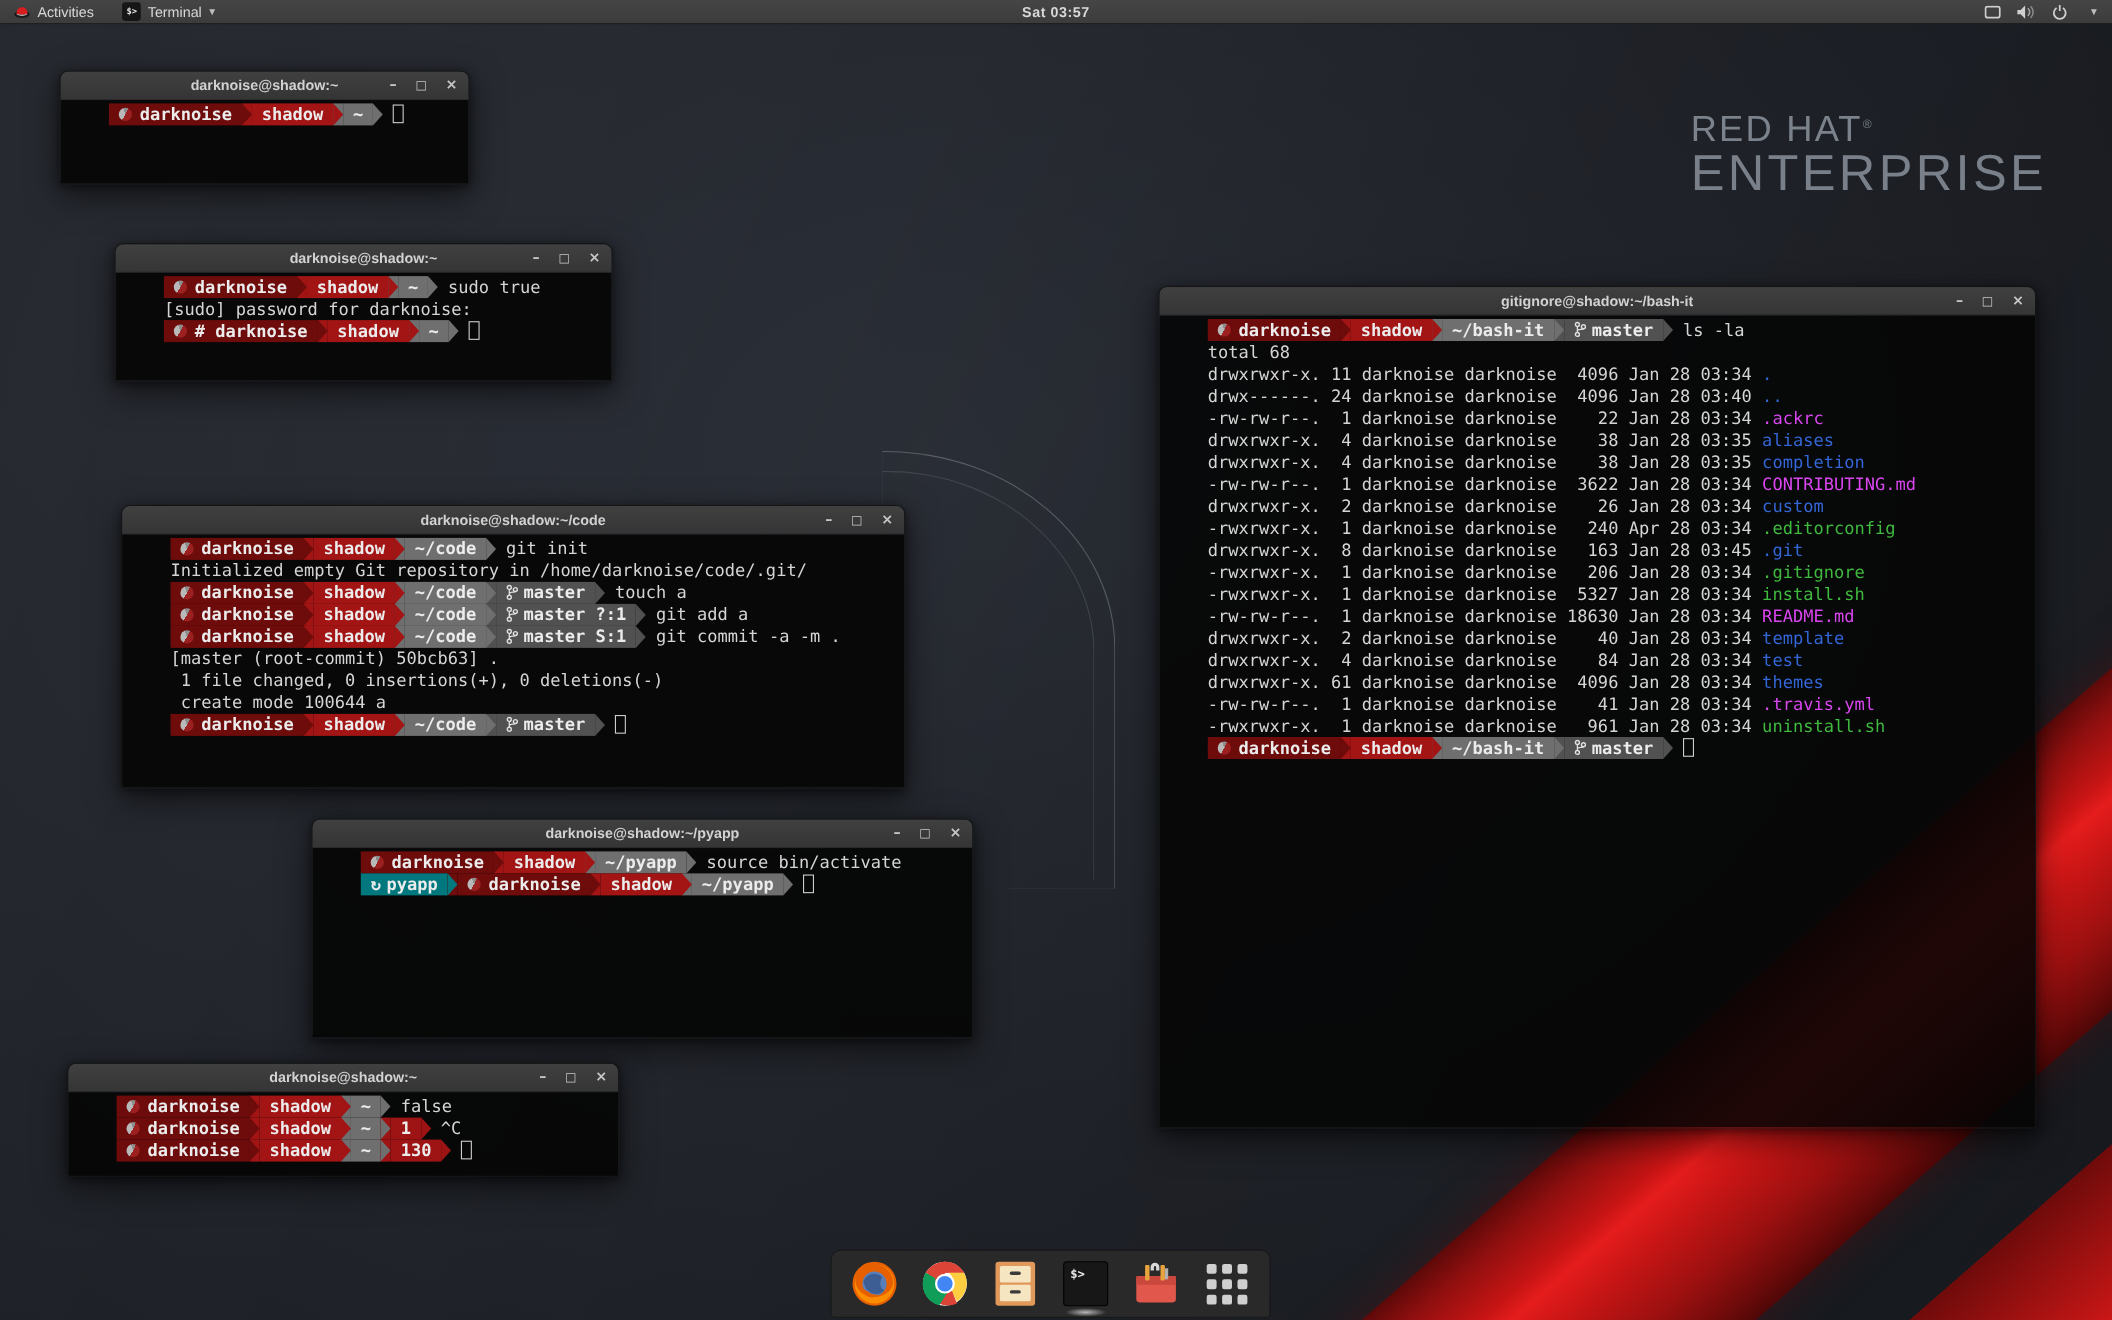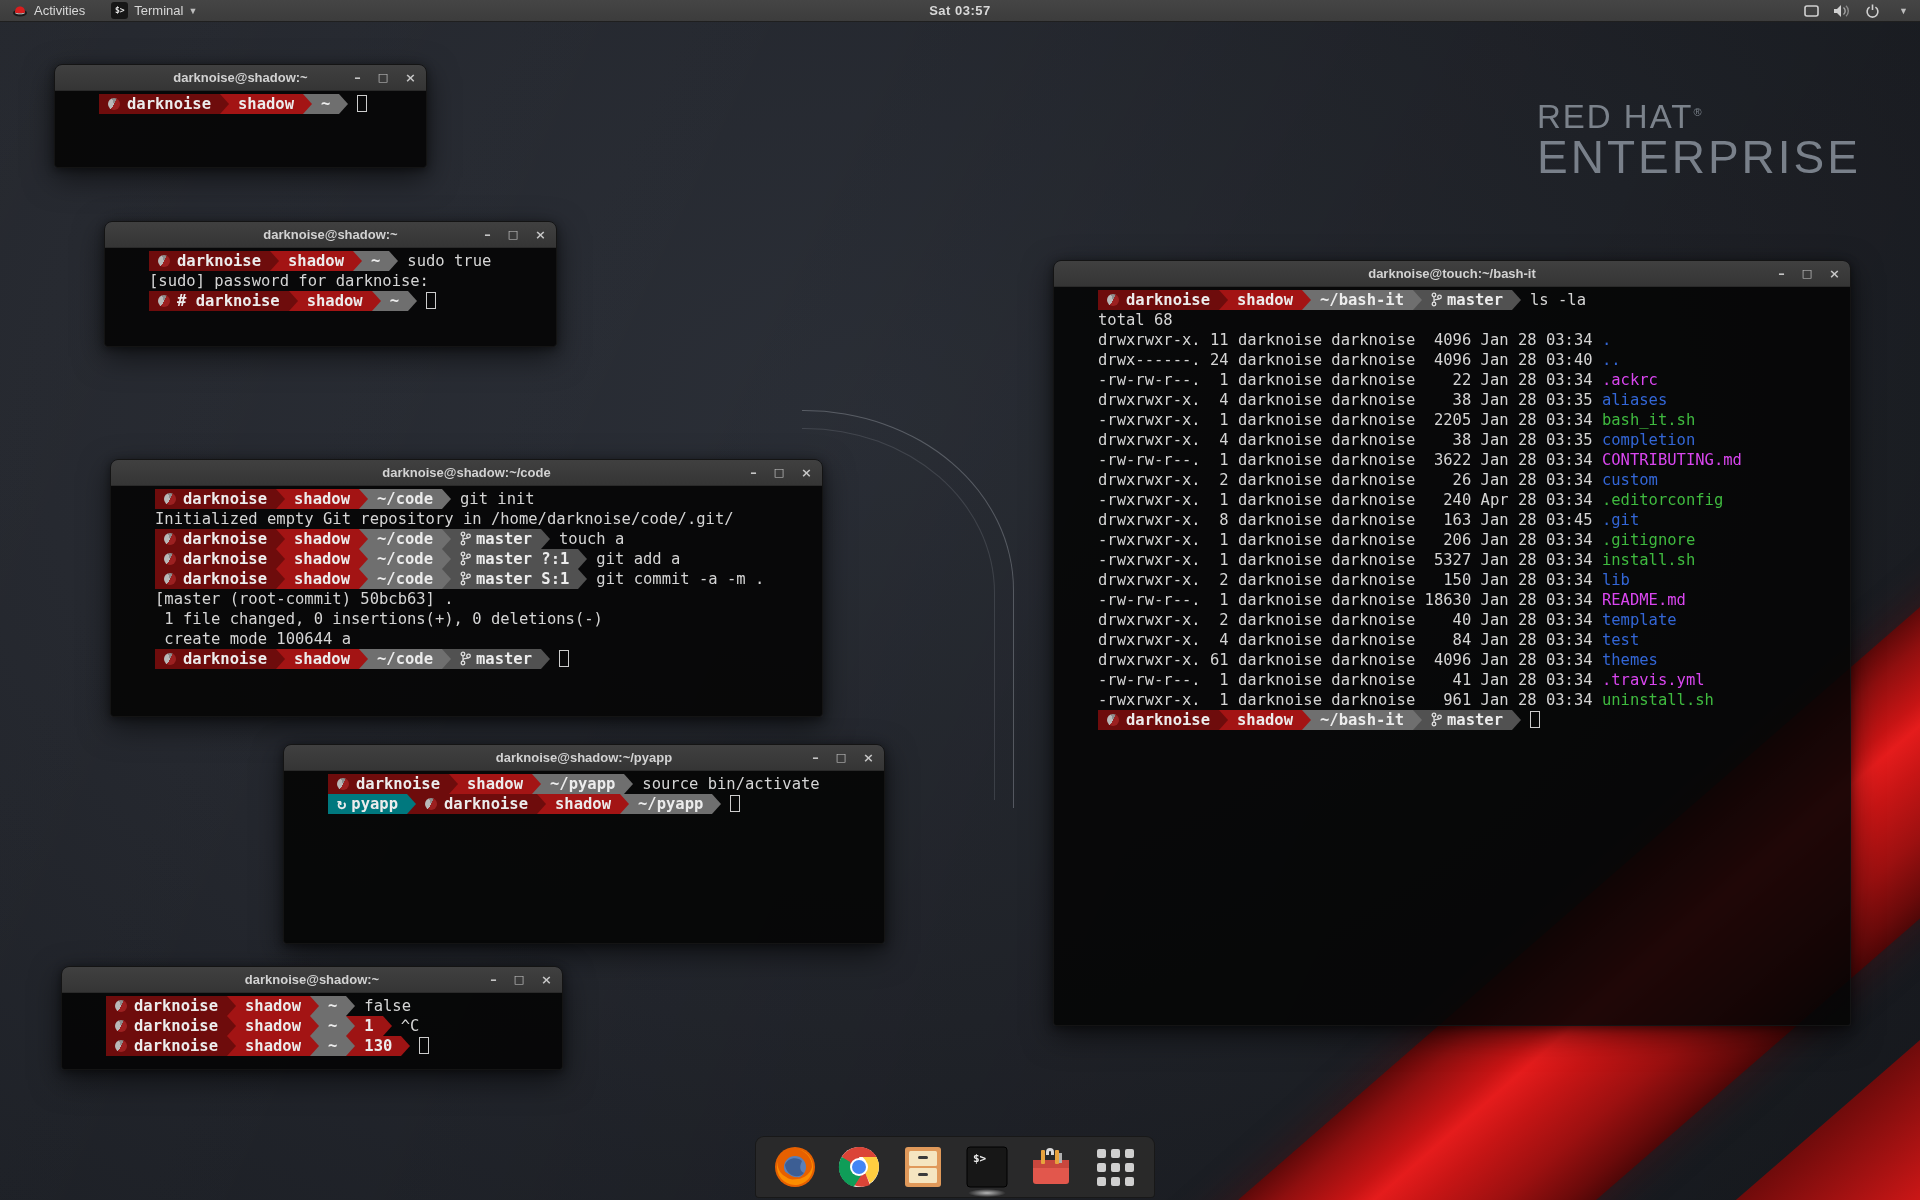--- a/index.html
+++ b/index.html
@@ -219,48 +219,46 @@
         </span>
       </div>
       <div class="term">
         <div class="line"><span class="seg" style="background: rgb(110, 12, 12);"><span class="picon"></span>darknoise</span><span class="sep" style="border-left-color: rgb(110, 12, 12); border-top-color: rgb(163, 20, 20); border-bottom-color: rgb(163, 20, 20);"></span><span class="seg" style="background: rgb(163, 20, 20);">shadow</span><span class="sep" style="border-left-color: rgb(163, 20, 20); border-top-color: rgb(111, 111, 111); border-bottom-color: rgb(111, 111, 111);"></span><span class="seg" style="background: rgb(111, 111, 111);">~</span><span class="sep" style="border-left-color: rgb(111, 111, 111);"></span><span class="cmd">false</span></div>
         <div class="line"><span class="seg" style="background: rgb(110, 12, 12);"><span class="picon"></span>darknoise</span><span class="sep" style="border-left-color: rgb(110, 12, 12); border-top-color: rgb(163, 20, 20); border-bottom-color: rgb(163, 20, 20);"></span><span class="seg" style="background: rgb(163, 20, 20);">shadow</span><span class="sep" style="border-left-color: rgb(163, 20, 20); border-top-color: rgb(111, 111, 111); border-bottom-color: rgb(111, 111, 111);"></span><span class="seg" style="background: rgb(111, 111, 111);">~</span><span class="sep" style="border-left-color: rgb(111, 111, 111); border-top-color: rgb(158, 20, 20); border-bottom-color: rgb(158, 20, 20);"></span><span class="seg" style="background: rgb(158, 20, 20);">1</span><span class="sep" style="border-left-color: rgb(158, 20, 20);"></span><span class="cmd">^C</span></div>
         <div class="line"><span class="seg" style="background: rgb(110, 12, 12);"><span class="picon"></span>darknoise</span><span class="sep" style="border-left-color: rgb(110, 12, 12); border-top-color: rgb(163, 20, 20); border-bottom-color: rgb(163, 20, 20);"></span><span class="seg" style="background: rgb(163, 20, 20);">shadow</span><span class="sep" style="border-left-color: rgb(163, 20, 20); border-top-color: rgb(111, 111, 111); border-bottom-color: rgb(111, 111, 111);"></span><span class="seg" style="background: rgb(111, 111, 111);">~</span><span class="sep" style="border-left-color: rgb(111, 111, 111); border-top-color: rgb(158, 20, 20); border-bottom-color: rgb(158, 20, 20);"></span><span class="seg" style="background: rgb(158, 20, 20);">130</span><span class="sep" style="border-left-color: rgb(158, 20, 20);"></span><span class="cursor"></span></div>
       </div>
     </div>
     <div class="t-window" style="left: 1053px; top: 260px; width: 798px; height: 766px;">
       <div class="titlebar">
-        <span>darknoise@touch:~/bash-it</span>
+        <span>gitignore@shadow:~/bash-it</span>
         <span class="controls">
           <span class="wbtn">–</span>
           <span class="wbtn max">□</span>
           <span class="wbtn">×</span>
         </span>
       </div>
       <div class="term" style="background: rgba(5, 5, 5, 0.88);">
         <div class="line"><span class="seg" style="background: rgb(110, 12, 12);"><span class="picon"></span>darknoise</span><span class="sep" style="border-left-color: rgb(110, 12, 12); border-top-color: rgb(163, 20, 20); border-bottom-color: rgb(163, 20, 20);"></span><span class="seg" style="background: rgb(163, 20, 20);">shadow</span><span class="sep" style="border-left-color: rgb(163, 20, 20); border-top-color: rgb(111, 111, 111); border-bottom-color: rgb(111, 111, 111);"></span><span class="seg" style="background: rgb(111, 111, 111);">~/bash-it</span><span class="sep" style="border-left-color: rgb(111, 111, 111); border-top-color: rgb(81, 81, 81); border-bottom-color: rgb(81, 81, 81);"></span><span class="seg" style="background: rgb(81, 81, 81);"><svg class="gicon" width="11" height="15" viewBox="0 0 11 15">
               <circle cx="3" cy="3" r="1.8" fill="none" stroke="#e0e0e0" stroke-width="1.3"></circle>
               <circle cx="3" cy="12" r="1.8" fill="none" stroke="#e0e0e0" stroke-width="1.3"></circle>
               <circle cx="8.5" cy="5" r="1.8" fill="none" stroke="#e0e0e0" stroke-width="1.3"></circle>
               <path d="M3 4.8 v5.4 M3 9 c0 -2.5 5.5 -1 5.5 -2.2" fill="none" stroke="#e0e0e0" stroke-width="1.2"></path>
             </svg>master</span><span class="sep" style="border-left-color: rgb(81, 81, 81);"></span><span class="cmd">ls -la</span></div>
         <div class="line">total 68</div>
         <div class="line"><span>drwxrwxr-x. 11 darknoise darknoise  4096 Jan 28 03:34 </span><span class="fname-blue">.</span></div>
         <div class="line"><span>drwx------. 24 darknoise darknoise  4096 Jan 28 03:40 </span><span class="fname-blue">..</span></div>
         <div class="line"><span>-rw-rw-r--.  1 darknoise darknoise    22 Jan 28 03:34 </span><span class="fname-white">.ackrc</span></div>
         <div class="line"><span>drwxrwxr-x.  4 darknoise darknoise    38 Jan 28 03:35 </span><span class="fname-blue">aliases</span></div>
-        <div class="line"><span>-rwxrwxr-x.  1 darknoise darknoise  2205 Jan 28 03:34 </span><span class="fname-green">bash_it.sh</span></div>
         <div class="line"><span>drwxrwxr-x.  4 darknoise darknoise    38 Jan 28 03:35 </span><span class="fname-blue">completion</span></div>
         <div class="line"><span>-rw-rw-r--.  1 darknoise darknoise  3622 Jan 28 03:34 </span><span class="fname-white">CONTRIBUTING.md</span></div>
         <div class="line"><span>drwxrwxr-x.  2 darknoise darknoise    26 Jan 28 03:34 </span><span class="fname-blue">custom</span></div>
         <div class="line"><span>-rwxrwxr-x.  1 darknoise darknoise   240 Apr 28 03:34 </span><span class="fname-green">.editorconfig</span></div>
         <div class="line"><span>drwxrwxr-x.  8 darknoise darknoise   163 Jan 28 03:45 </span><span class="fname-blue">.git</span></div>
         <div class="line"><span>-rwxrwxr-x.  1 darknoise darknoise   206 Jan 28 03:34 </span><span class="fname-green">.gitignore</span></div>
         <div class="line"><span>-rwxrwxr-x.  1 darknoise darknoise  5327 Jan 28 03:34 </span><span class="fname-green">install.sh</span></div>
-        <div class="line"><span>drwxrwxr-x.  2 darknoise darknoise   150 Jan 28 03:34 </span><span class="fname-blue">lib</span></div>
         <div class="line"><span>-rw-rw-r--.  1 darknoise darknoise 18630 Jan 28 03:34 </span><span class="fname-white">README.md</span></div>
         <div class="line"><span>drwxrwxr-x.  2 darknoise darknoise    40 Jan 28 03:34 </span><span class="fname-blue">template</span></div>
         <div class="line"><span>drwxrwxr-x.  4 darknoise darknoise    84 Jan 28 03:34 </span><span class="fname-blue">test</span></div>
         <div class="line"><span>drwxrwxr-x. 61 darknoise darknoise  4096 Jan 28 03:34 </span><span class="fname-blue">themes</span></div>
         <div class="line"><span>-rw-rw-r--.  1 darknoise darknoise    41 Jan 28 03:34 </span><span class="fname-white">.travis.yml</span></div>
         <div class="line"><span>-rwxrwxr-x.  1 darknoise darknoise   961 Jan 28 03:34 </span><span class="fname-green">uninstall.sh</span></div>
         <div class="line"><span class="seg" style="background: rgb(110, 12, 12);"><span class="picon"></span>darknoise</span><span class="sep" style="border-left-color: rgb(110, 12, 12); border-top-color: rgb(163, 20, 20); border-bottom-color: rgb(163, 20, 20);"></span><span class="seg" style="background: rgb(163, 20, 20);">shadow</span><span class="sep" style="border-left-color: rgb(163, 20, 20); border-top-color: rgb(111, 111, 111); border-bottom-color: rgb(111, 111, 111);"></span><span class="seg" style="background: rgb(111, 111, 111);">~/bash-it</span><span class="sep" style="border-left-color: rgb(111, 111, 111); border-top-color: rgb(81, 81, 81); border-bottom-color: rgb(81, 81, 81);"></span><span class="seg" style="background: rgb(81, 81, 81);"><svg class="gicon" width="11" height="15" viewBox="0 0 11 15">
               <circle cx="3" cy="3" r="1.8" fill="none" stroke="#e0e0e0" stroke-width="1.3"></circle>
               <circle cx="3" cy="12" r="1.8" fill="none" stroke="#e0e0e0" stroke-width="1.3"></circle>
               <circle cx="8.5" cy="5" r="1.8" fill="none" stroke="#e0e0e0" stroke-width="1.3"></circle>

